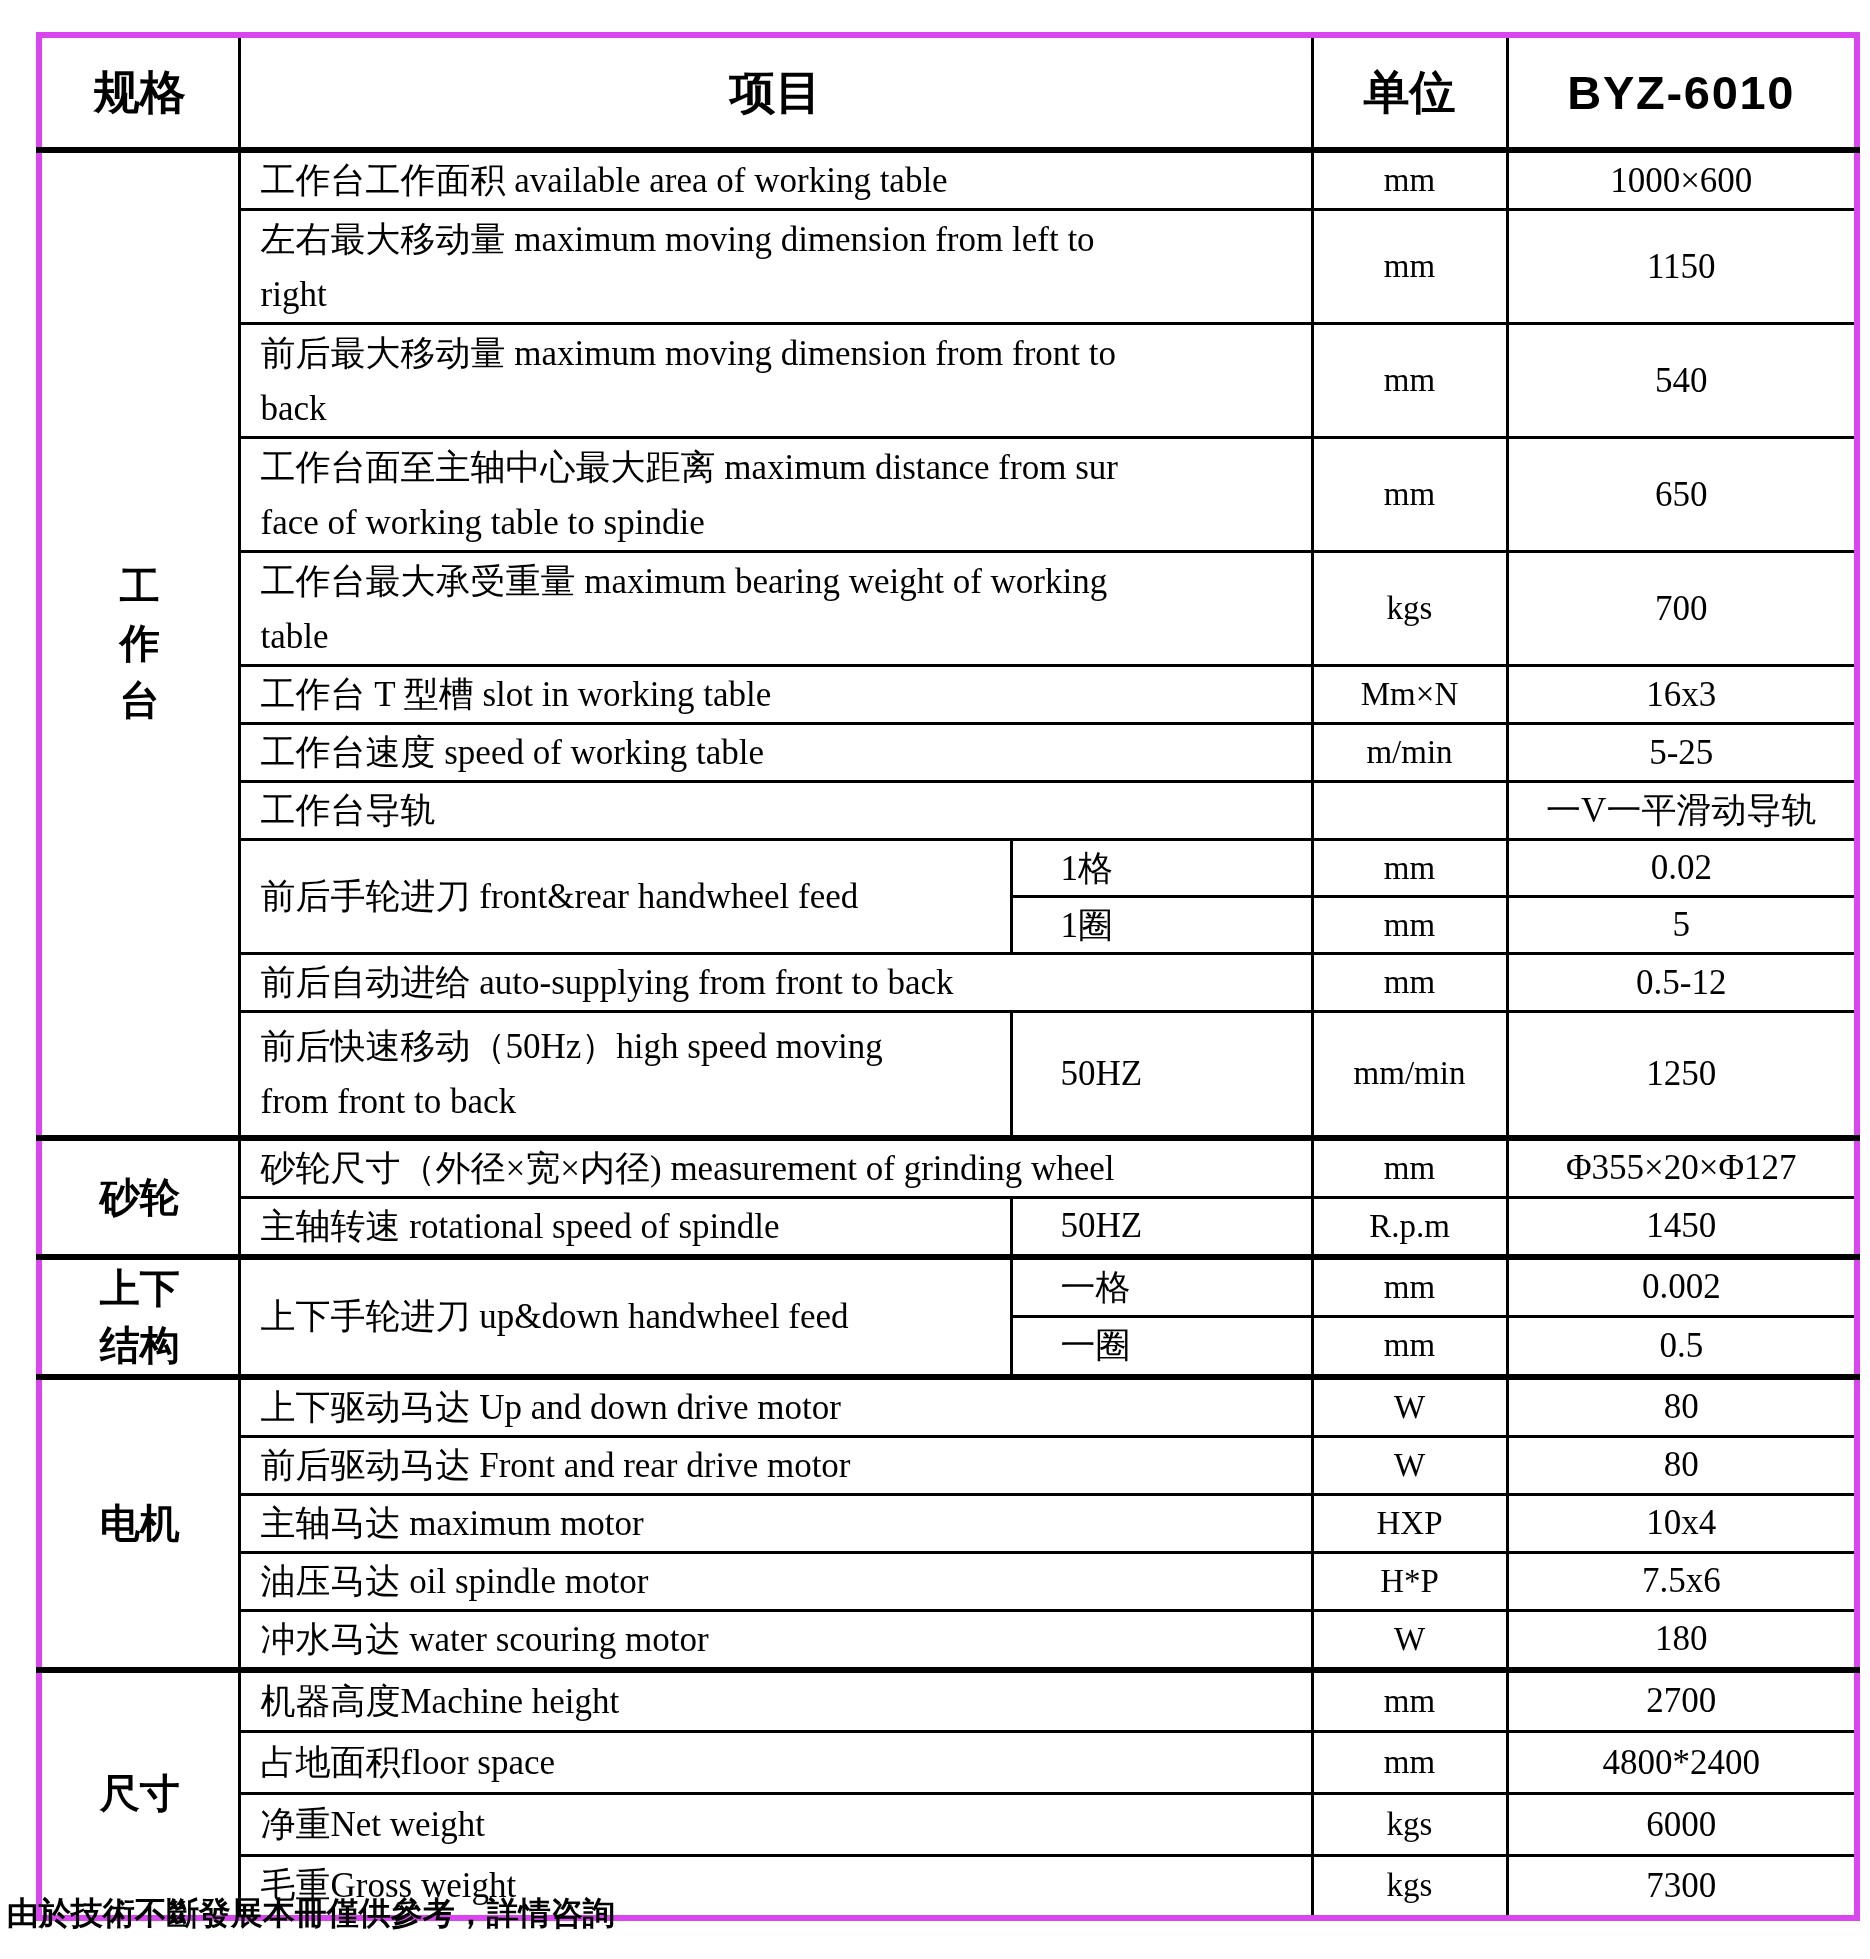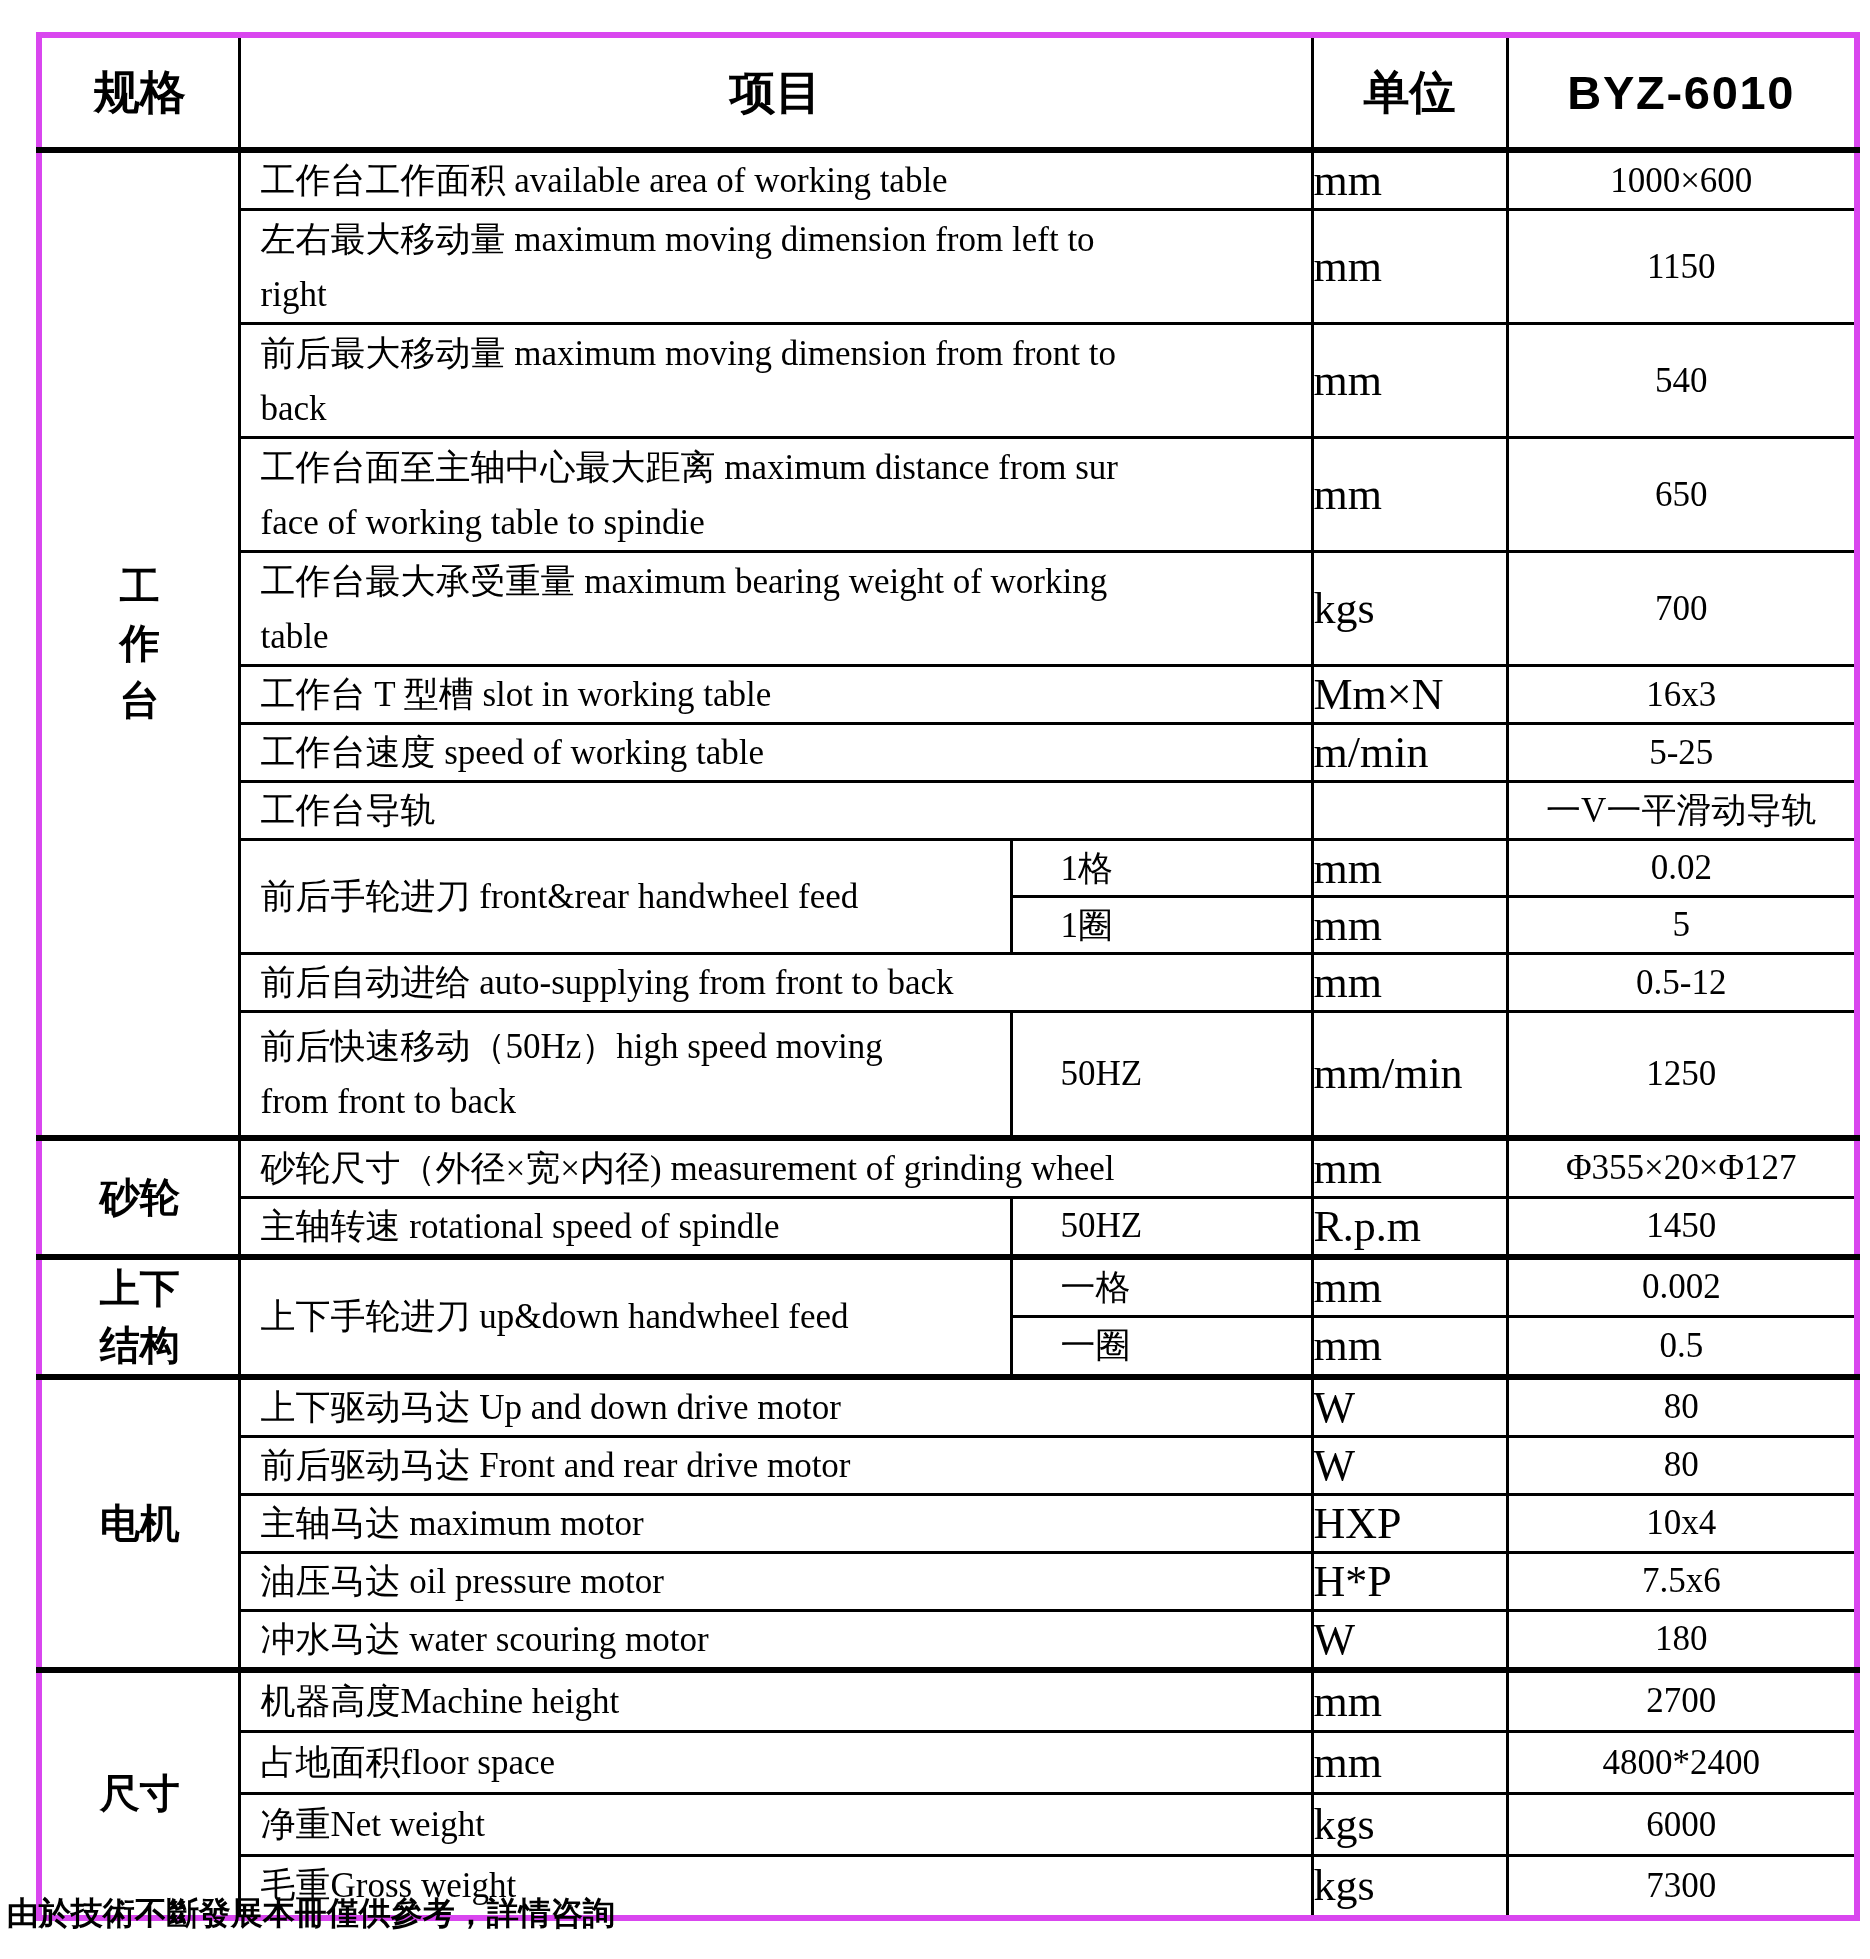--- a/index.html
+++ b/index.html
@@ -37,21 +37,21 @@
   .seclabel{
     text-align:center;font-weight:bold;
     font-family:"Liberation Sans","DejaVu Sans",sans-serif;
     font-size:40px;line-height:57px;white-space:pre-line;
   }
   .item{
     text-align:left;padding-left:20px;padding-right:6.8px;
     white-space:pre-line;line-height:55px;
   }
   .sub{text-align:left;padding-left:48px;}
-  .unit{font-size:44px;}
+  .unit{text-align:center;font-size:33px;}
   .val{text-align:center;}
   .footer-note{
     position:absolute;left:6.8px;top:1892px;
     font-family:"Liberation Sans","DejaVu Sans",sans-serif;
     font-weight:bold;font-size:32px;color:#000;
   }
 </style>
 </head>
 <body>
 
@@ -180,21 +180,21 @@
       <td class="item" colspan="2">前后驱动马达 Front and rear drive motor</td>
       <td class="unit">W</td>
       <td class="val">80</td>
     </tr>
     <tr class="rs">
       <td class="item" colspan="2">主轴马达 maximum motor</td>
       <td class="unit">HXP</td>
       <td class="val">10x4</td>
     </tr>
     <tr class="rs">
-      <td class="item" colspan="2">油压马达 oil pressure motor</td>
+      <td class="item" colspan="2">油压马达 oil spindle motor</td>
       <td class="unit">H*P</td>
       <td class="val">7.5x6</td>
     </tr>
     <tr class="rs">
       <td class="item" colspan="2">冲水马达 water scouring motor</td>
       <td class="unit">W</td>
       <td class="val">180</td>
     </tr>
 
     <tr class="rm sec">

